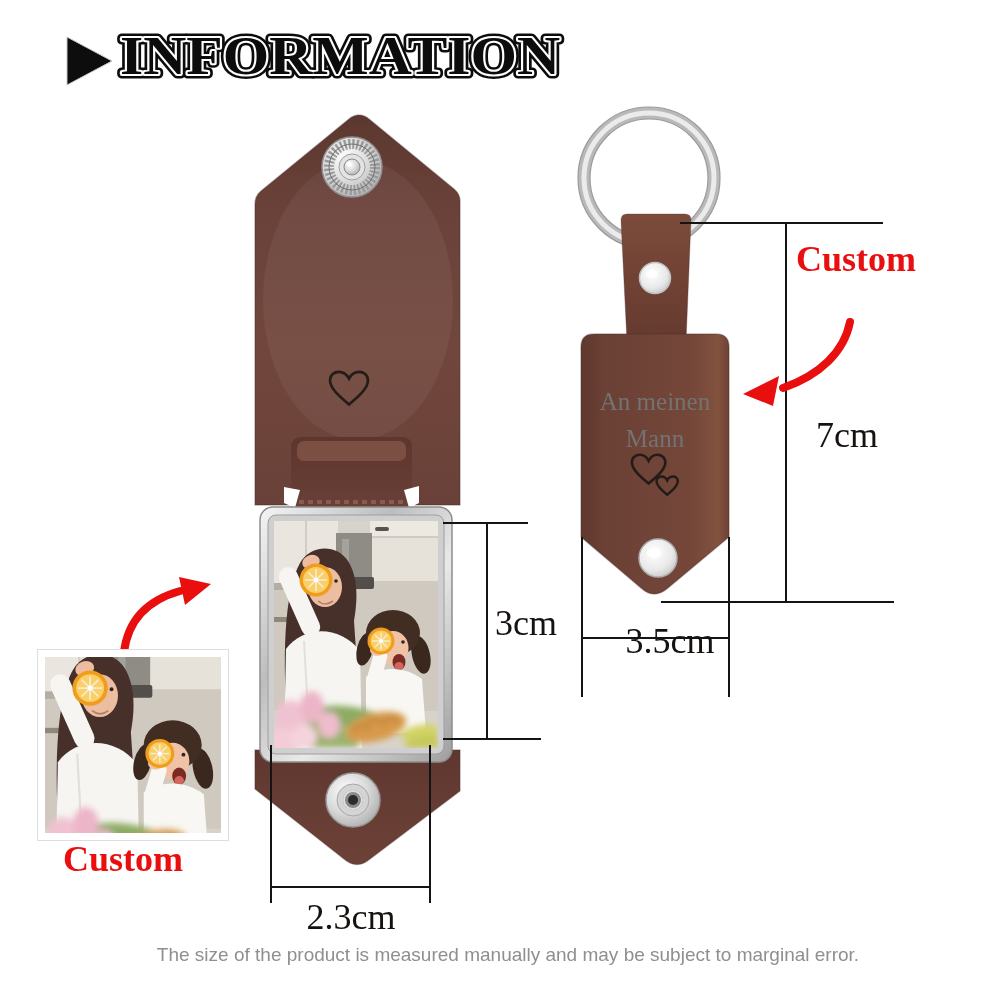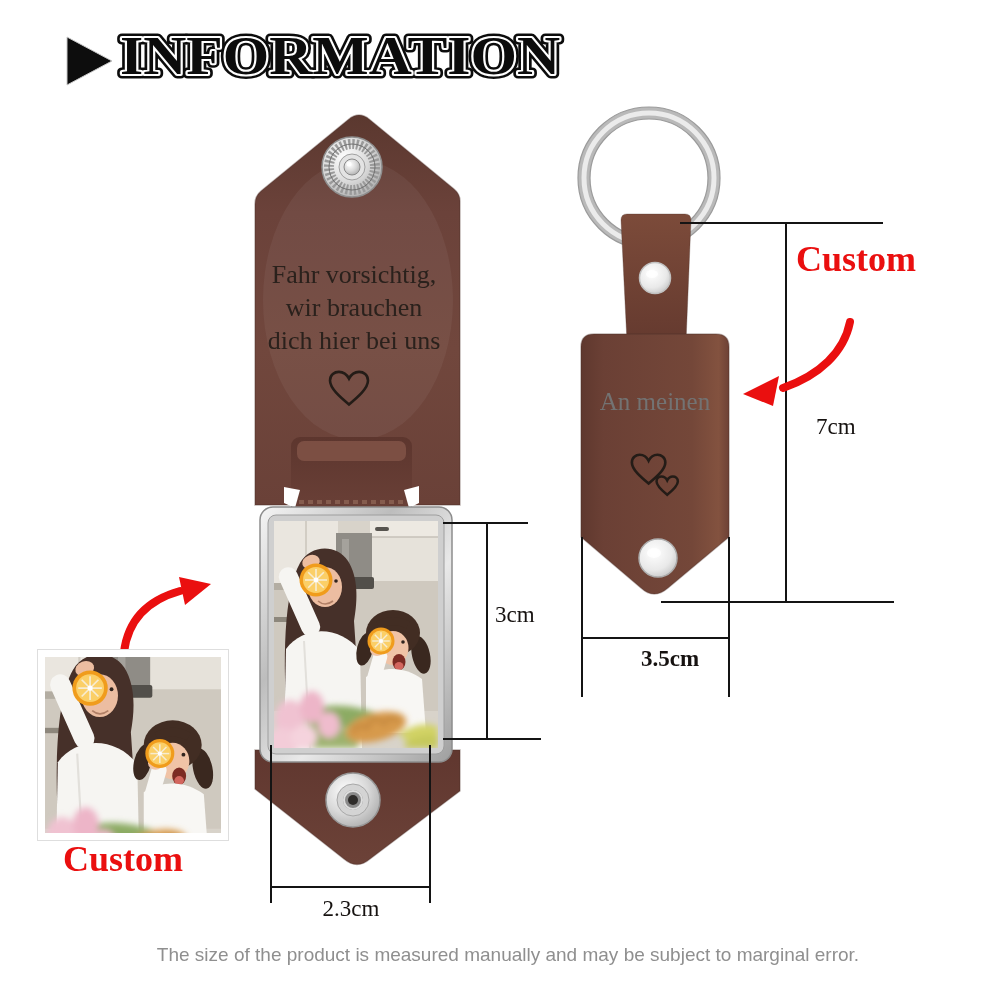--- a/index.html
+++ b/index.html
@@ -2,30 +2,30 @@
 <html><head>
 <meta charset="utf-8">
 <style>
   html,body{margin:0;padding:0;background:#ffffff;}
   .canvas{position:relative;width:1000px;height:1000px;background:#ffffff;overflow:hidden;
           font-family:"Liberation Serif",serif;margin-left:8px;}
   .abs{position:absolute;}
   svg text{font-family:"Liberation Serif",serif;}
   .engrave{color:#2a211c;text-align:center;}
   .engrave div{white-space:nowrap;}
-  .meas{color:#161210;font-size:23px;font-weight:400;white-space:nowrap;}
+  .meas{color:#161210;font-size:36px;font-weight:400;white-space:nowrap;}
   .meas.center{text-align:center;}
   .redlbl{color:#ea0f0f;font-weight:bold;font-size:36px;line-height:46px;text-align:center;}
   .redlbl div{white-space:nowrap;}
   #engraveL{left:241px;top:258px;width:210px;font-size:26px;line-height:33px;}
   #engraveR{left:566px;top:383px;width:162px;font-size:25px;line-height:37px;color:#737373;}
   #lbl3cm{left:487px;top:602px;}
   #lbl23cm{left:263px;top:896px;width:160px;}
   #lbl7cm{left:808px;top:414px;}
-  #lbl35cm{left:574px;top:646px;width:176px;font-weight:bold;}
+  #lbl35cm{left:574px;top:620px;width:176px;}
   #customText{left:768px;top:236px;width:160px;}
   #customPhoto{left:20px;top:836px;width:190px;}
   #photoThumb{left:30px;top:650px;width:176px;height:176px;border:7px solid #ffffff;
               box-shadow:0 0 0 1px #dedede;background:#fff;}
   #photoThumb svg{display:block;}
   #disclaimer{left:0;top:944px;width:1000px;text-align:center;color:#8f8f8f;
               font-size:19px;font-family:"Liberation Sans",sans-serif;}
   #titleSvg{left:105px;top:24px;}
 </style>
 </head>
@@ -238,27 +238,23 @@
     </g>
 
     <g>
       <path d="M842,322 C836,352 812,375 775,388" fill="none" stroke="#ea0f0f" stroke-width="8" stroke-linecap="round"></path>
       <polygon points="735,394 771,376 765,406" fill="#ea0f0f"></polygon>
       <path d="M116,652 C120,620 140,600 172,591" fill="none" stroke="#ea0f0f" stroke-width="8" stroke-linecap="round"></path>
       <polygon points="203,584 171,577 177,605" fill="#ea0f0f"></polygon>
     </g>
   </svg>
 
-  <div id="engraveL" class="abs engrave">
-    <div>Fahr vorsichtig,</div>
-    <div>wir brauchen</div>
-    <div>dich hier bei uns</div>
-  </div>
   <div id="engraveR" class="abs engrave">
     <div>An meinen</div>
+    <div>Mann</div>
   </div>
 
   <div id="lbl3cm" class="abs meas">3cm</div>
   <div id="lbl23cm" class="abs meas center">2.3cm</div>
   <div id="lbl7cm" class="abs meas">7cm</div>
   <div id="lbl35cm" class="abs meas center">3.5cm</div>
 
   <div id="customText" class="abs redlbl">
     <div>Custom</div>
   </div>

